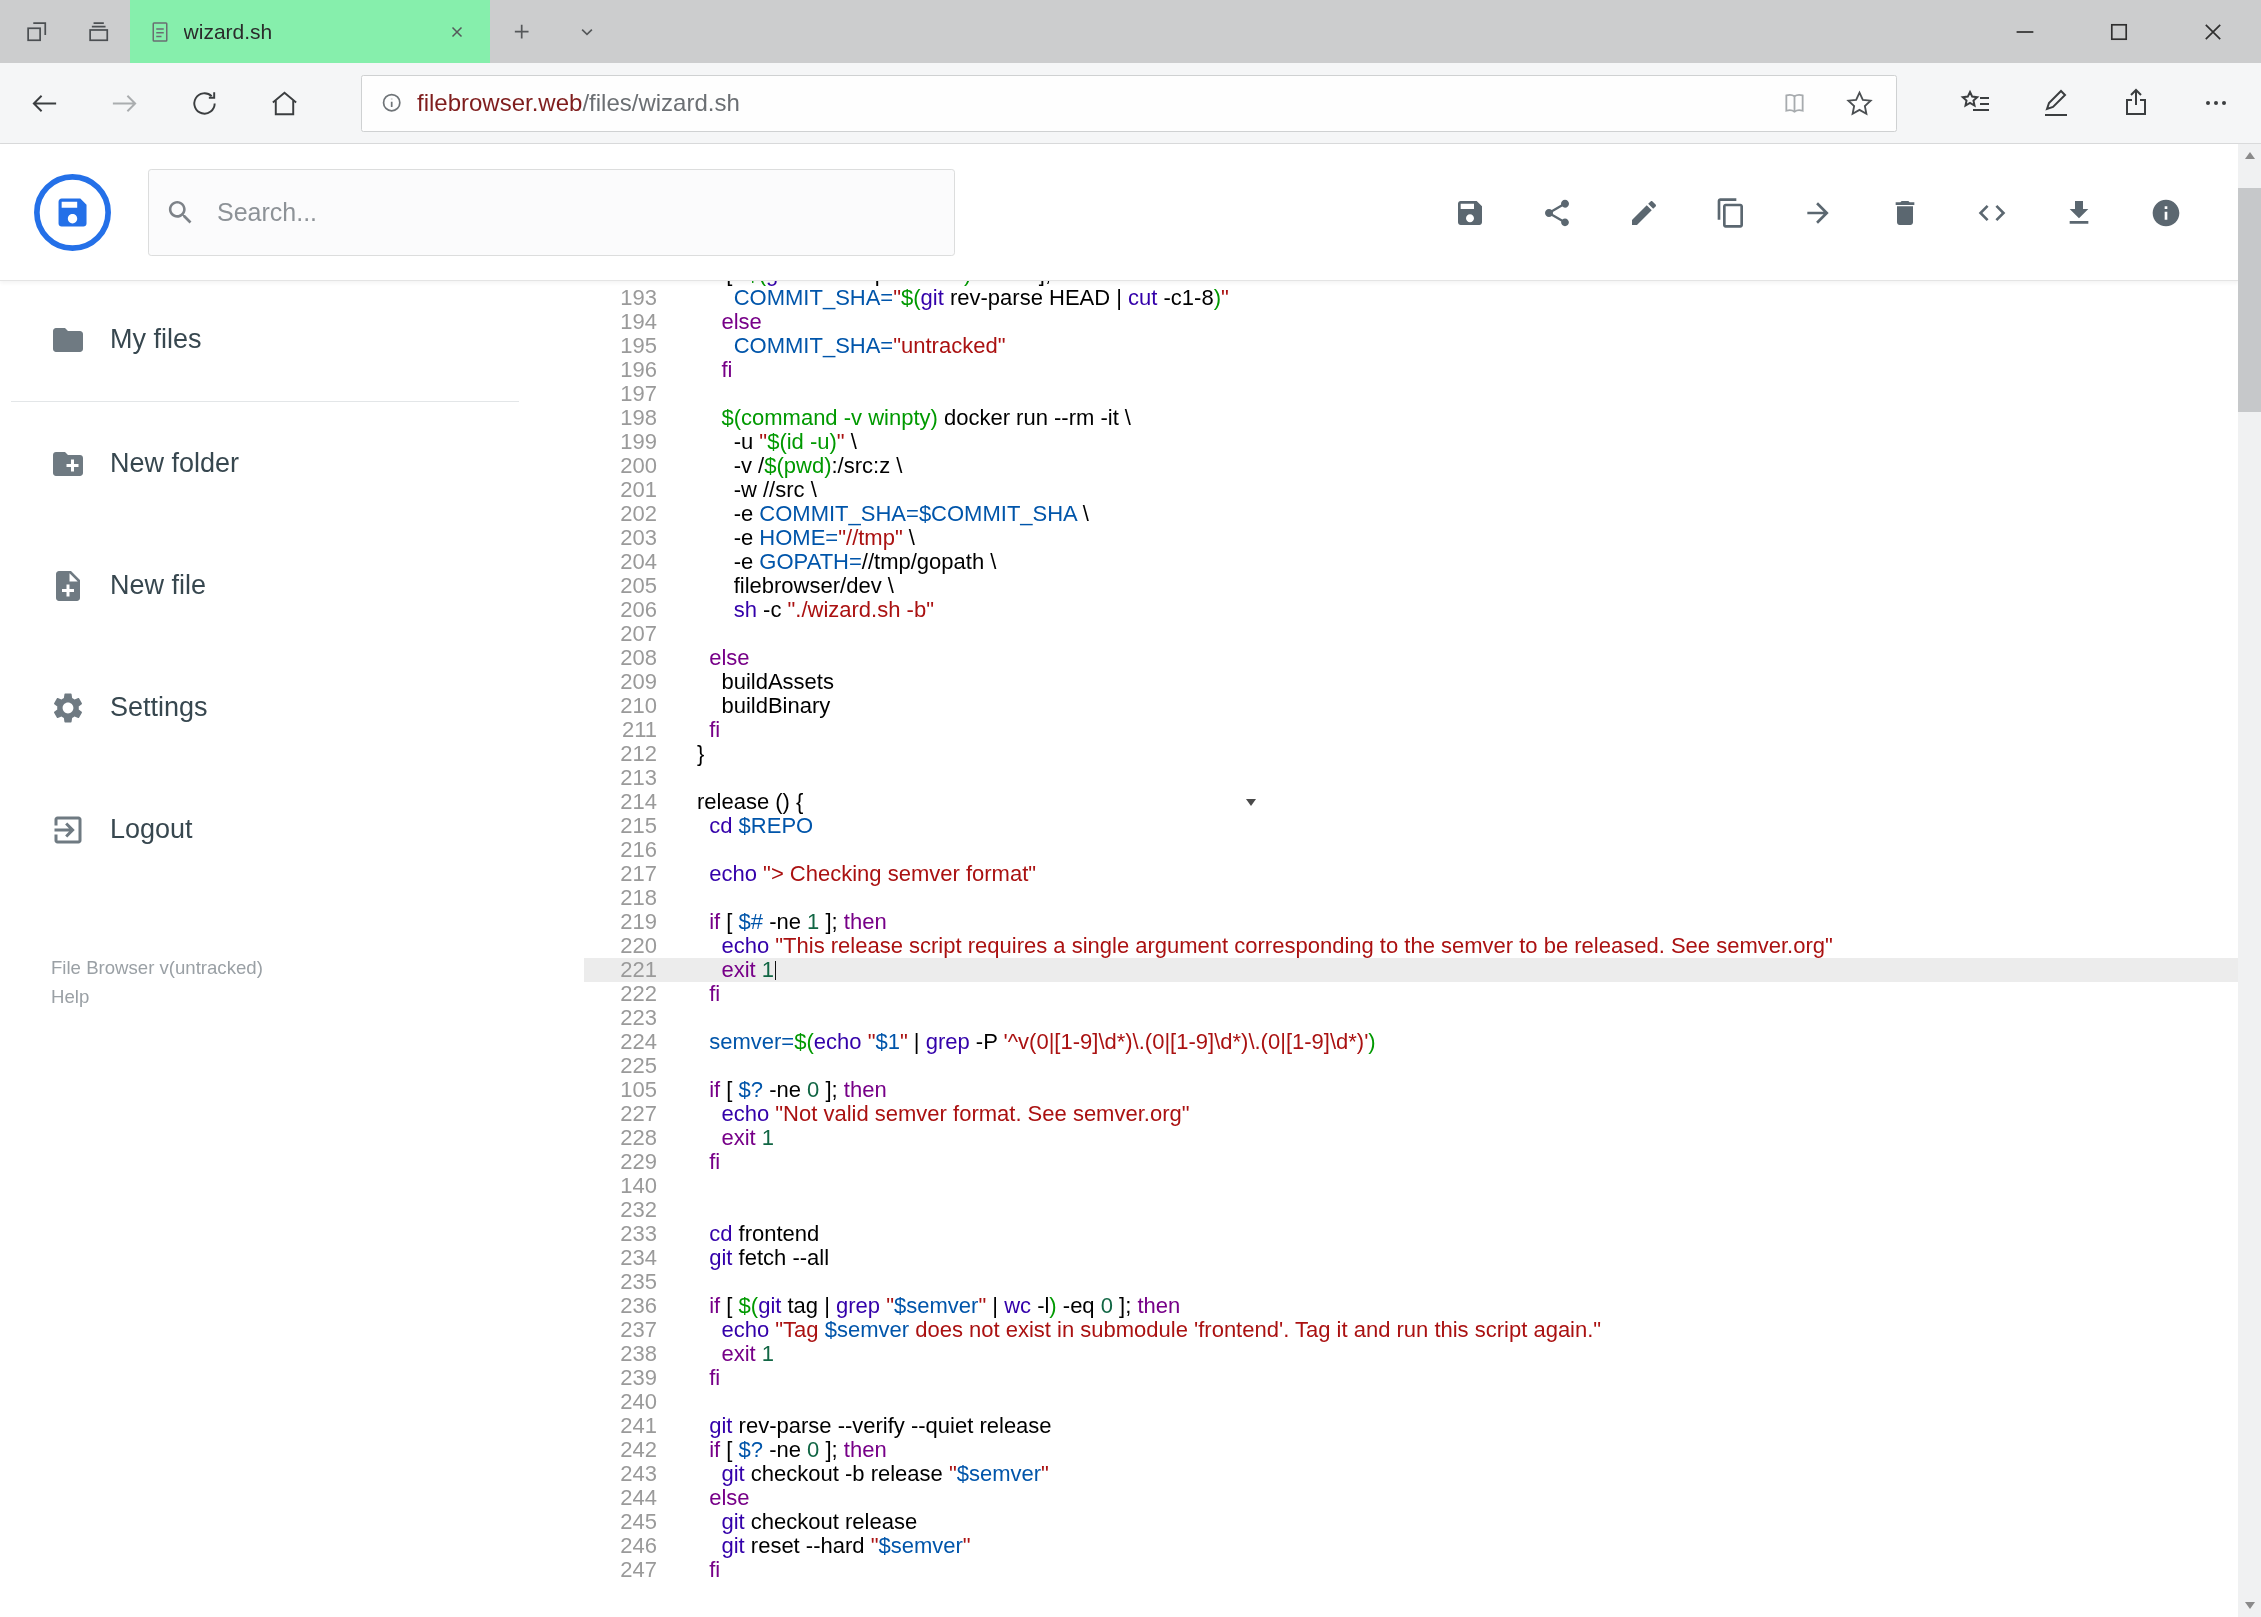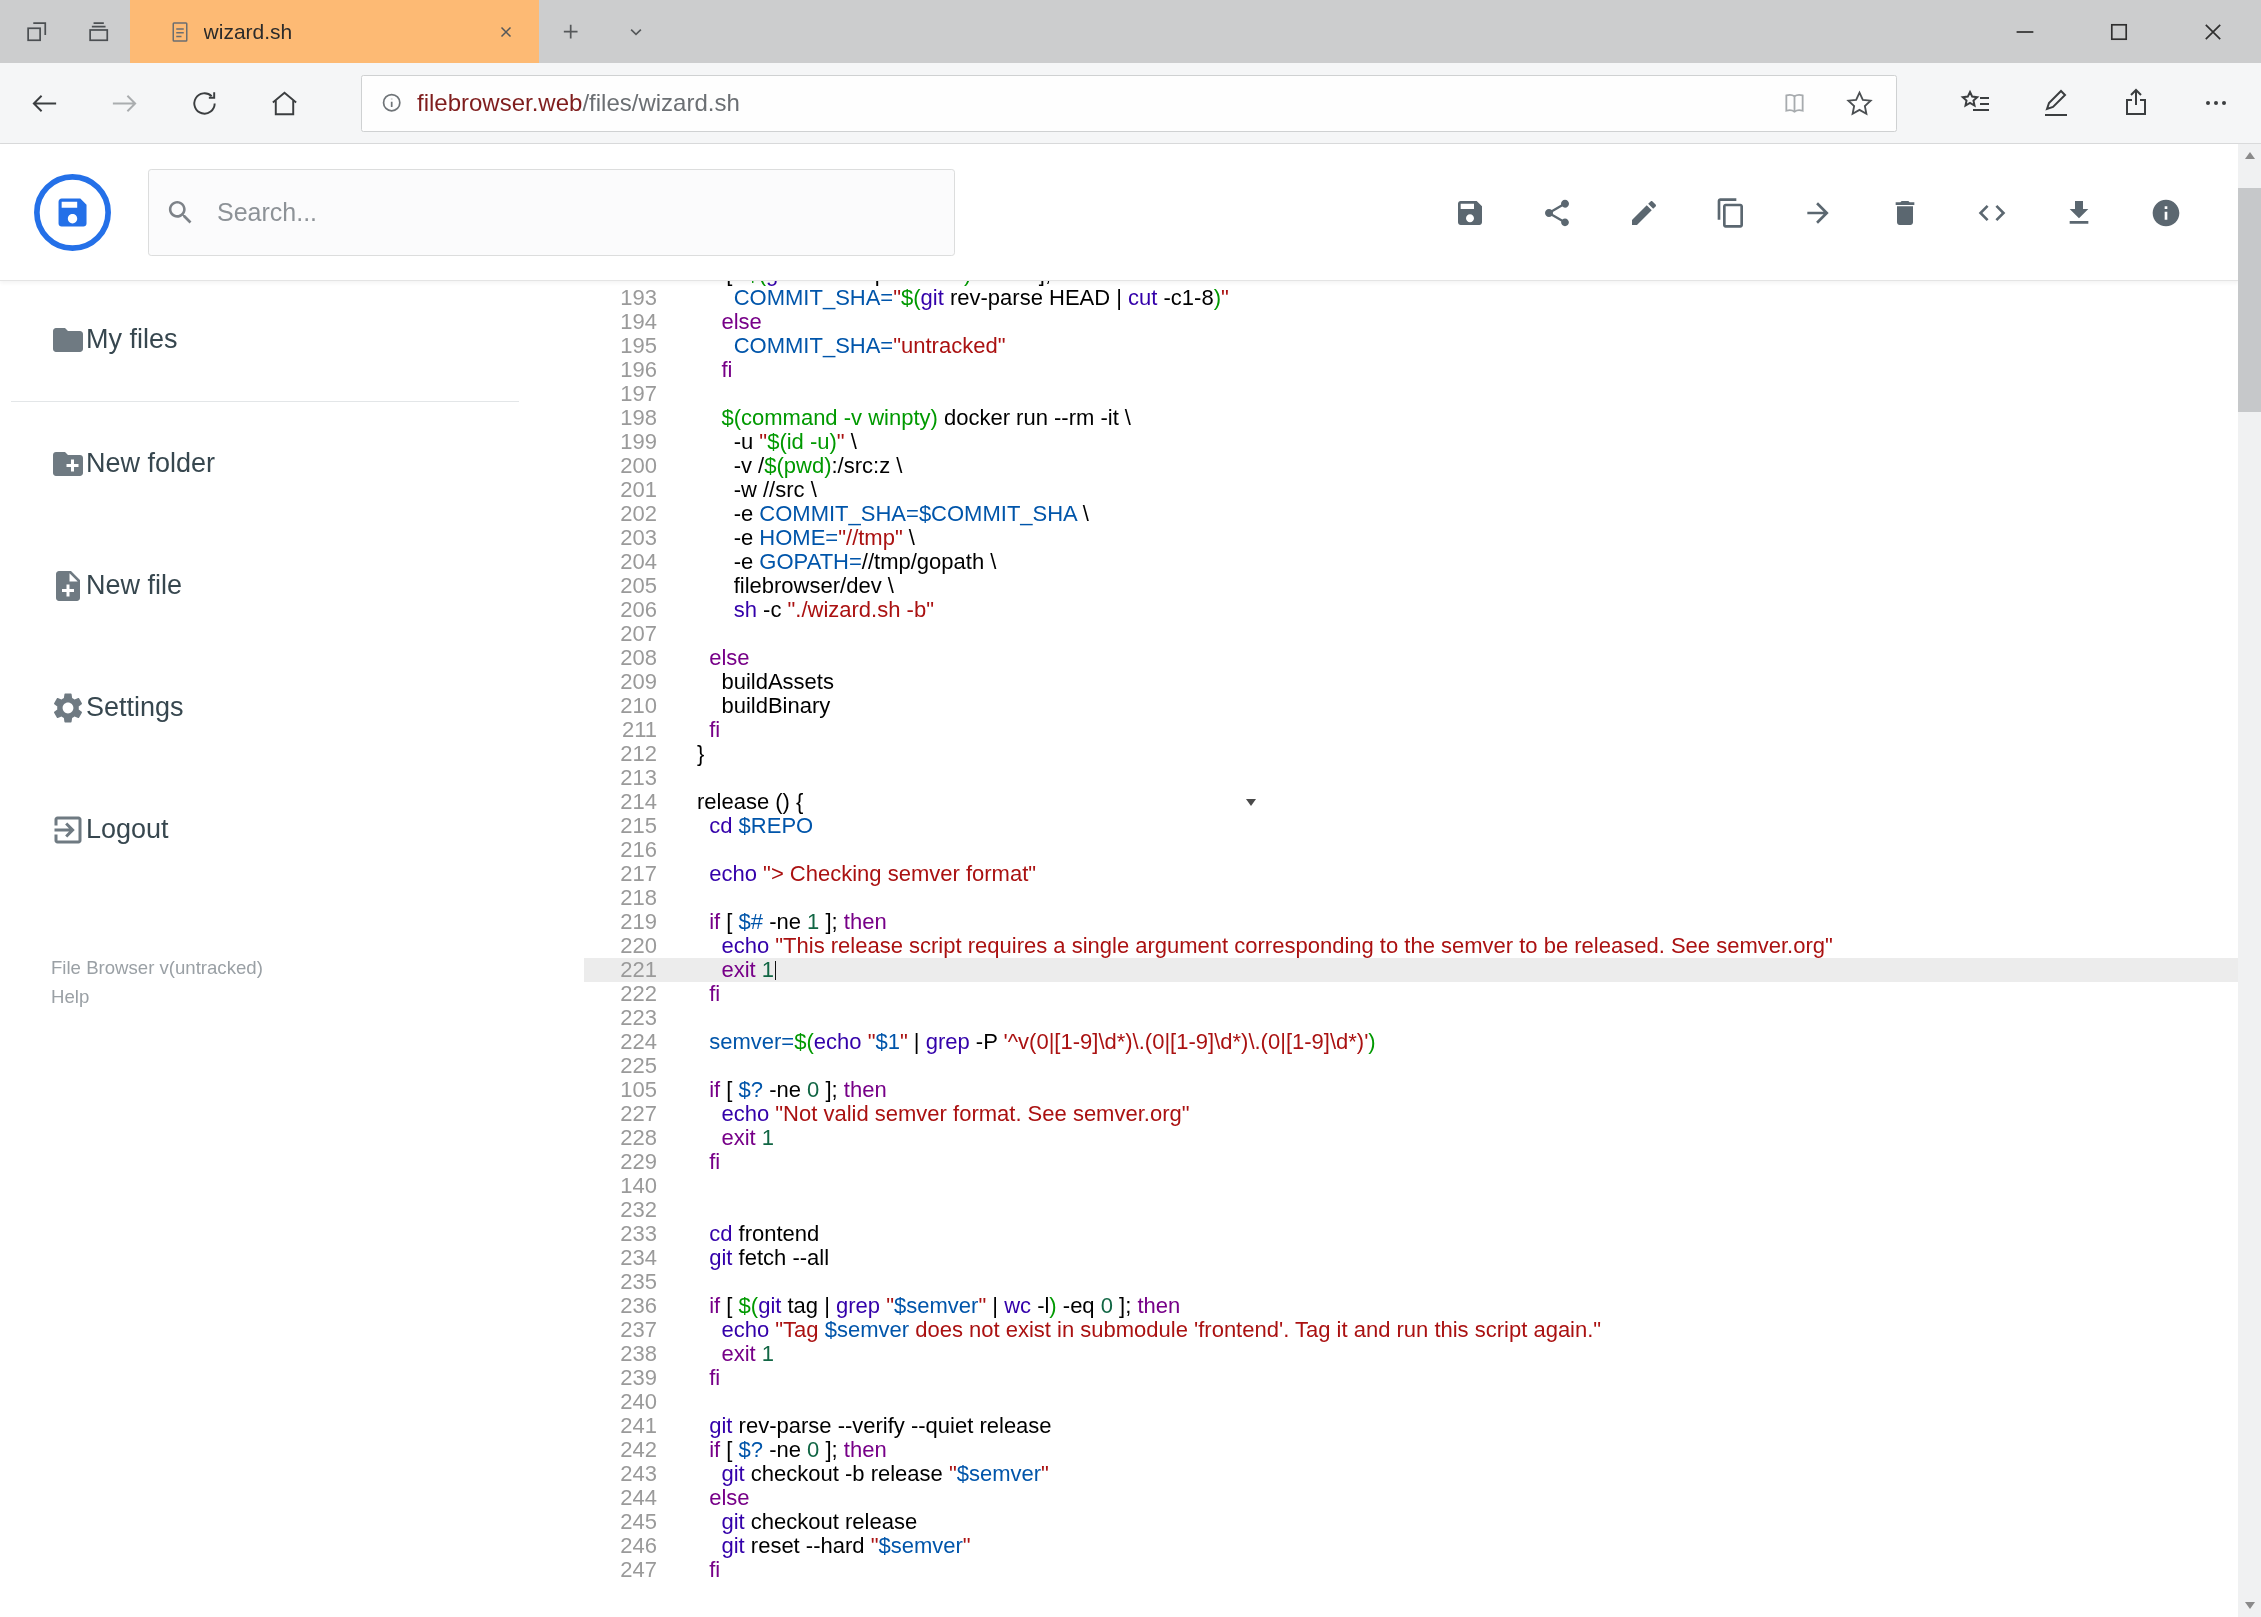--- a/index.html
+++ b/index.html
@@ -4,21 +4,21 @@
 <style>
   * { margin:0; padding:0; box-sizing:border-box; }
   html,body { width:2261px; height:1617px; }
   body { font-family:"Liberation Sans",sans-serif; background:#fff; position:relative; overflow:hidden; }
   svg { display:block; }
 
   
   .tabbar { position:absolute; top:0; left:0; right:0; height:63px; background:#cccdce; display:flex; align-items:stretch; }
   .tb-left { display:flex; align-items:center; padding-left:18.6px; gap:26px; color:#4b4f52; }
   .tbicon { width:36px; height:36px; display:flex; align-items:center; justify-content:center; }
-  .tab { width:409px; margin-left:13.7px; background:#fdba74; display:flex; align-items:center; padding:0 21px 0 38px; }
+  .tab { width:360px; margin-left:13.7px; background:#86efac; display:flex; align-items:center; padding:0 21px 0 18px; }
   .tab-title { font-size:21px; color:#2b2b2b; margin-left:11.3px; flex:1; white-space:nowrap; overflow:hidden; }
   .tab-after { display:flex; align-items:center; gap:29px; margin-left:13.7px; color:#55585a; }
   .winctl { margin-left:auto; margin-right:11.3px; display:flex; gap:21px; }
   .winbtn { width:73px; display:flex; align-items:center; justify-content:center; color:#2f2f2f; }
 
   
   .navbar { position:absolute; top:63px; left:0; right:0; height:81px; background:#f5f6f7; border-bottom:0.8px solid #d9dadb; display:flex; align-items:center; padding-left:26px; }
   .navbtn { width:36px; height:36px; margin-right:44px; display:flex; align-items:center; justify-content:center; color:#3b3e40; }
   .navbtn.disabled { color:#aaadaf; }
   .addressbar { width:1536px; height:57px; margin-left:15.3px; background:#fefefe; border:0.8px solid #cfd1d2; border-radius:2.4px; display:flex; align-items:center; padding:0 22px 0 16px; }
@@ -34,21 +34,21 @@
   .appheader { position:absolute; top:0; left:0; width:2239px; height:137px; background:#fff; border-bottom:0.8px solid #e4e4e4; box-shadow:0 2.4px 4px rgba(0,0,0,.05); z-index:3; }
   .logo { position:absolute; left:31.5px; top:28px; width:81px; height:81px; }
   .searchbox { position:absolute; left:148px; top:25px; width:807px; height:87px; background:#fbfbfc; border:0.8px solid #dcdddd; border-radius:3.2px; display:flex; align-items:center; padding-left:16px; gap:21px; color:#7d8288; }
   .searchbox input { border:none; outline:none; background:transparent; font-family:inherit; font-size:25px; color:#333; width:662px; }
   .searchbox input::placeholder { color:#8d9297; opacity:1; }
   .apptoolbar { position:absolute; right:57px; top:0; height:137px; display:flex; align-items:center; gap:55px; color:#5b6770; }
   .tool { width:32px; height:32px; display:flex; align-items:center; justify-content:center; cursor:pointer; }
 
   
   .sidebar { position:absolute; top:137px; left:0; width:584px; bottom:0; background:#fff; padding-top:24px; }
-  .sb-item { height:69px; display:flex; align-items:center; padding-left:50px; font-size:27px; color:#37474f; cursor:pointer; }
+  .sb-item { height:69px; display:flex; align-items:center; padding-left:50px; gap:24px; font-size:27px; color:#37474f; cursor:pointer; }
   .sb-item .sb-icon { width:36px; height:36px; color:#6f7a82; }
   .mt66 { margin-top:53px; }
   .sb-div { border:none; border-top:0.8px solid #e3e6e8; margin:27px 65px 27px 11.3px; }
   .sb-footer { position:absolute; top:672px; left:51px; font-size:18.6px; line-height:29px; color:#9aa0a5; }
 
   
   .editor { position:absolute; top:137px; left:584px; right:22.6px; bottom:0; overflow:hidden; background:#fff;
             font-family:Liberation Sans, sans-serif; font-size:22px; color:#000; }
   #code-lines { margin-top:-19.4px; }
   .code-row { height:24px; line-height:24px; white-space:pre; display:flex; position:relative; }

